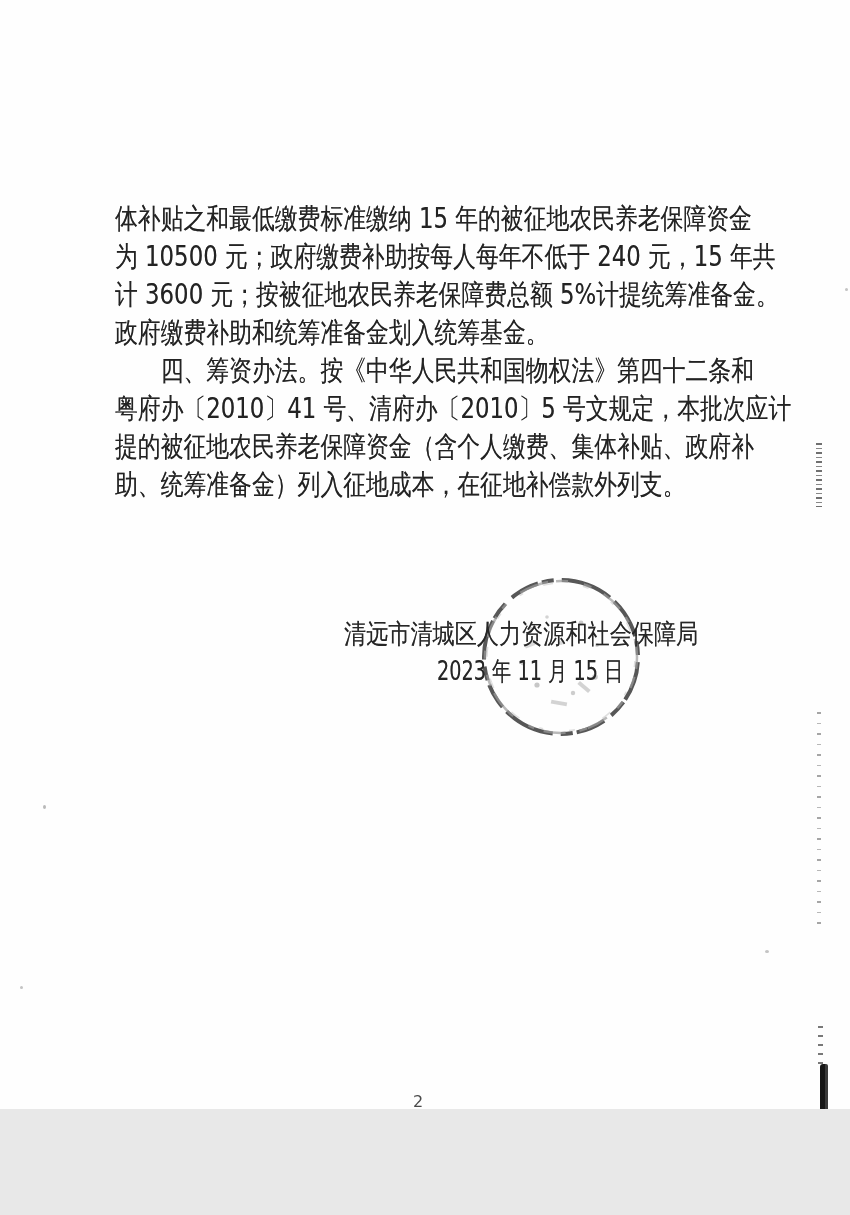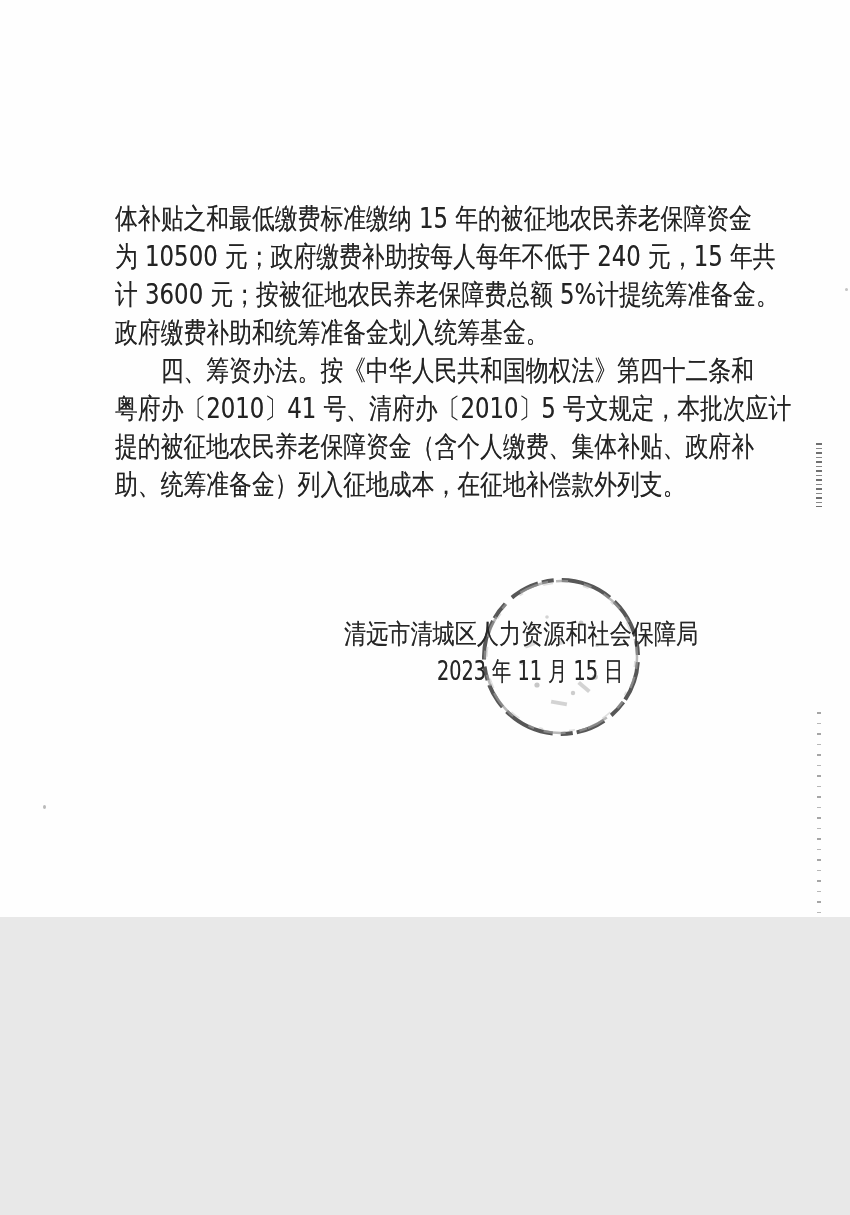--- a/index.html
+++ b/index.html
@@ -1,17 +1,17 @@
 <!DOCTYPE html>
 <html><head>
 <meta charset="utf-8">
 <style>
   html,body { margin:0; padding:0; background:#e8e8e8; }
   .page {
-    position:relative; width:850px; height:917px; margin:0 auto;
+    position:relative; width:850px; height:1109px; margin:0 auto;
     background:#fefefe; overflow:hidden;
     font-family:"DejaVu Sans","Liberation Sans",sans-serif;
   }
   
   .bodytext {
     position:absolute; left:115px; top:200px; width:640px;
     color:#232323; font-size:28px; line-height:38px;
     text-shadow:0 0 0.6px rgba(40,40,40,.55);
   }
   .tline { white-space:nowrap; transform:scaleX(0.815); transform-origin:0 50%; height:38px; }

